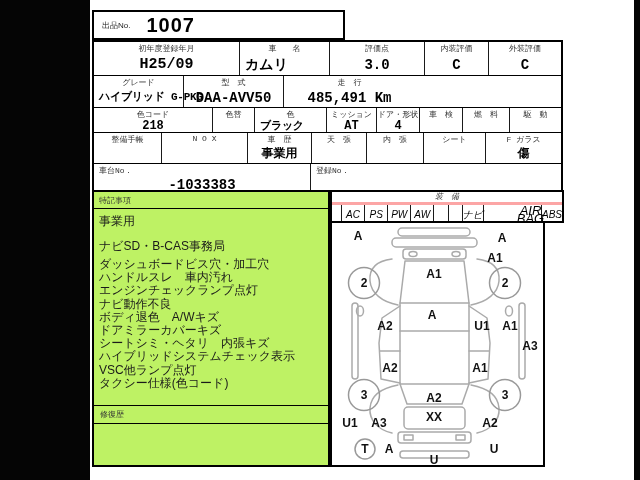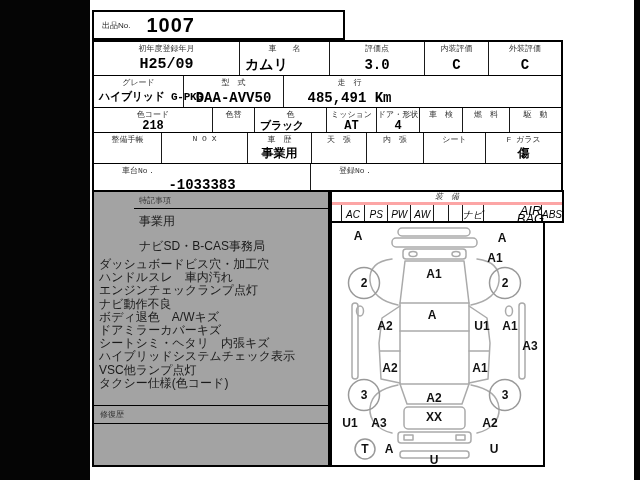--- a/index.html
+++ b/index.html
@@ -16,30 +16,30 @@
   .lot-number{font-size:20px;font-weight:bold;margin-left:16px;letter-spacing:1px;}
 
   
   .main-table{position:absolute;left:92px;top:40px;width:471px;height:152px;border:2px solid #000;
               box-sizing:border-box;background:#fff;}
   .trow{display:flex;border-bottom:1px solid #000;box-sizing:border-box;font-family:Liberation Mono, monospace;}
   .trow:last-child{border-bottom:none;}
   .cell{box-sizing:border-box;border-right:1px solid #1a1a1a;display:flex;flex-direction:column;}
   .cell:last-child{border-right:none;}
   .lbl{font-size:8px;color:#333;text-align:center;padding-top:1px;white-space:nowrap;overflow:visible;}
-  .lbl.left{text-align:left;padding-left:5px;margin-left:23px;}
+  .lbl.left{text-align:left;padding-left:5px;}
   .val{flex:1;font-size:14px;font-weight:bold;display:flex;align-items:center;justify-content:center;
        white-space:nowrap;line-height:1;}
   .val.left{justify-content:flex-start;padding-left:5px;}
   .val.f12{font-size:12px;}
   .val.f11{font-size:11px;letter-spacing:-0.3px;}
 
   
   .notes-box{position:absolute;left:92px;top:190px;width:238px;height:277px;border:2px solid #000;
-             box-sizing:border-box;background:#a3a3a3;padding-left:40px;}
+             box-sizing:border-box;background:#bef264;}
   .notes-header{font-size:8px;color:#333;padding:3px 0 2px 5px;border-bottom:1px solid #000;}
   .note-line{font-size:12px;color:#1a1a1a;padding-left:5px;white-space:nowrap;}
   .note1{margin-top:4px;}
   .note2{margin-top:8px;}
   .damage-list{position:absolute;left:5px;top:66px;}
   .damage-list .note-item{font-size:12px;line-height:13.2px;color:#1a1a1a;white-space:nowrap;}
   .repair-box{position:absolute;left:0;right:0;top:213px;border-top:1px solid #000;}
   .repair-label{font-size:8px;color:#333;padding:3px 0 3px 6px;border-bottom:1px solid #000;}
 
   

